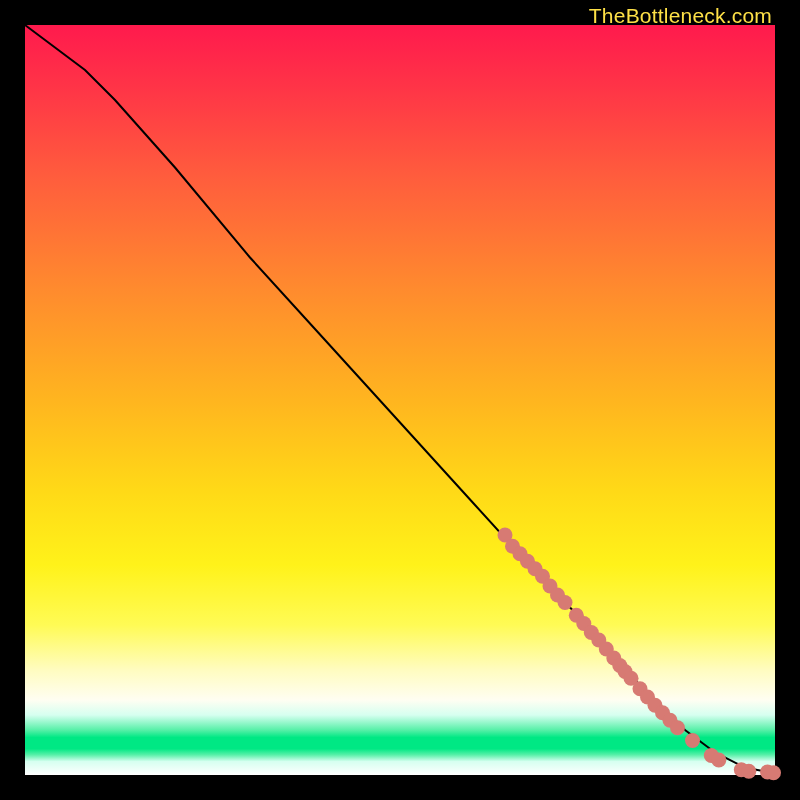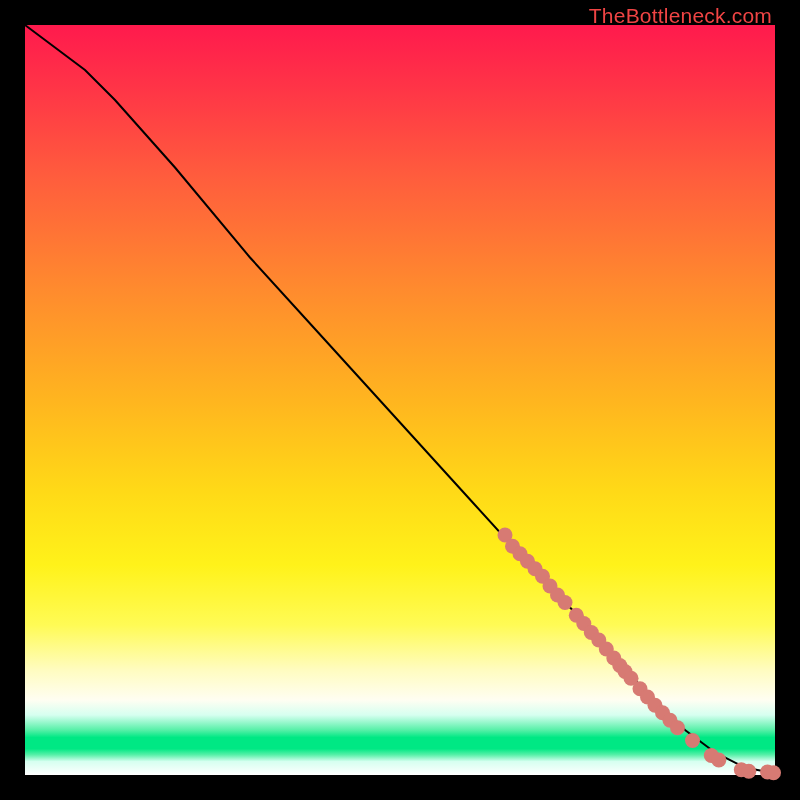--- a/index.html
+++ b/index.html
@@ -42,21 +42,21 @@
       #00e884 96.5%,
       #57f0a8 97.3%,
       #d6fff0 98.2%,
       #ffffff 100%
     );
   }
   .watermark {
     position: absolute;
     top: 4px;
     right: 28px;
-    color: #ef4444;
+    color: #fde047;
     font-size: 21px;
     font-weight: 500;
     letter-spacing: 0.2px;
     user-select: none;
   }
   svg.curve {
     position: absolute;
     left: 0;
     top: 0;
     width: 750px;

